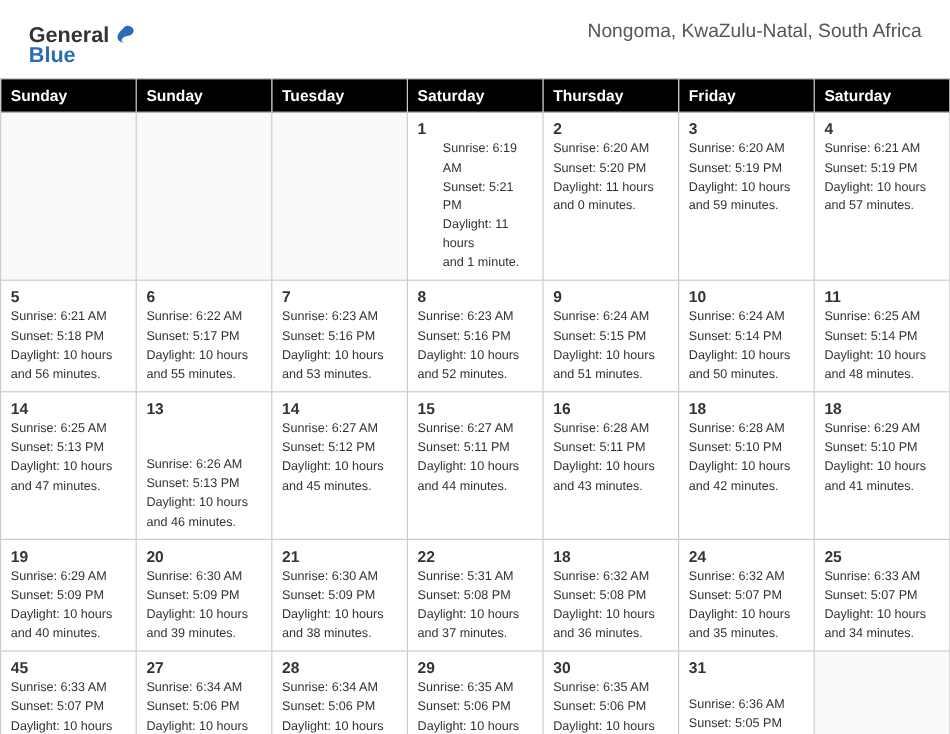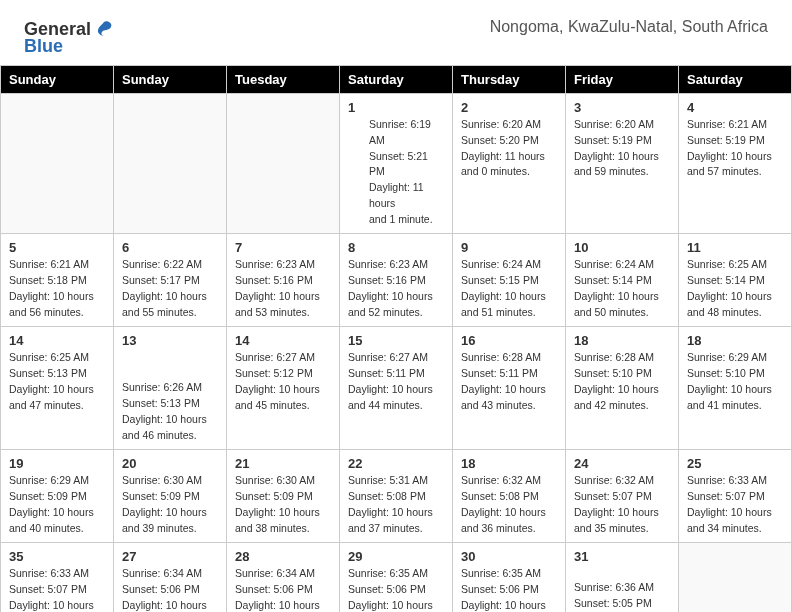--- a/index.html
+++ b/index.html
@@ -295,21 +295,21 @@
           <td>
             <div class="day-number">25</div>
             <div class="day-info" style="white-space: pre-line;">Sunrise: 6:33 AM
 Sunset: 5:07 PM
 Daylight: 10 hours
 and 34 minutes.</div>
           </td>
         </tr>
         <tr>
           <td>
-            <div class="day-number">35</div>
+            <div class="day-number">45</div>
             <div class="day-info" style="white-space: pre-line;">Sunrise: 6:33 AM
 Sunset: 5:07 PM
 Daylight: 10 hours
 and 33 minutes.</div>
           </td>
           <td>
             <div class="day-number">27</div>
             <div class="day-info" style="white-space: pre-line;">Sunrise: 6:34 AM
 Sunset: 5:06 PM
 Daylight: 10 hours

